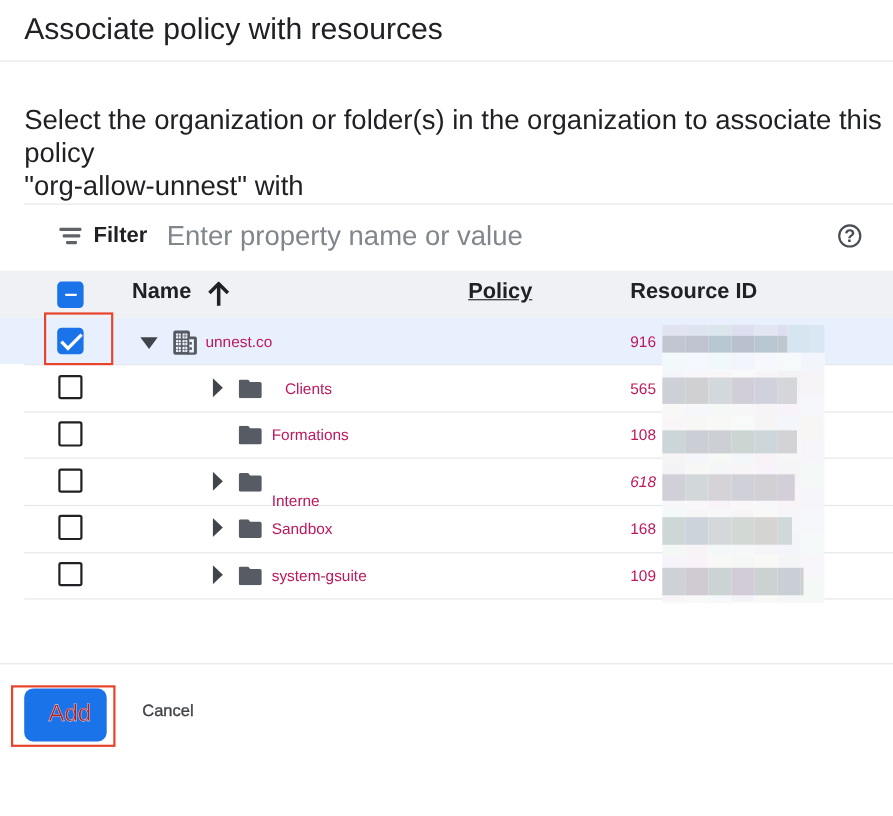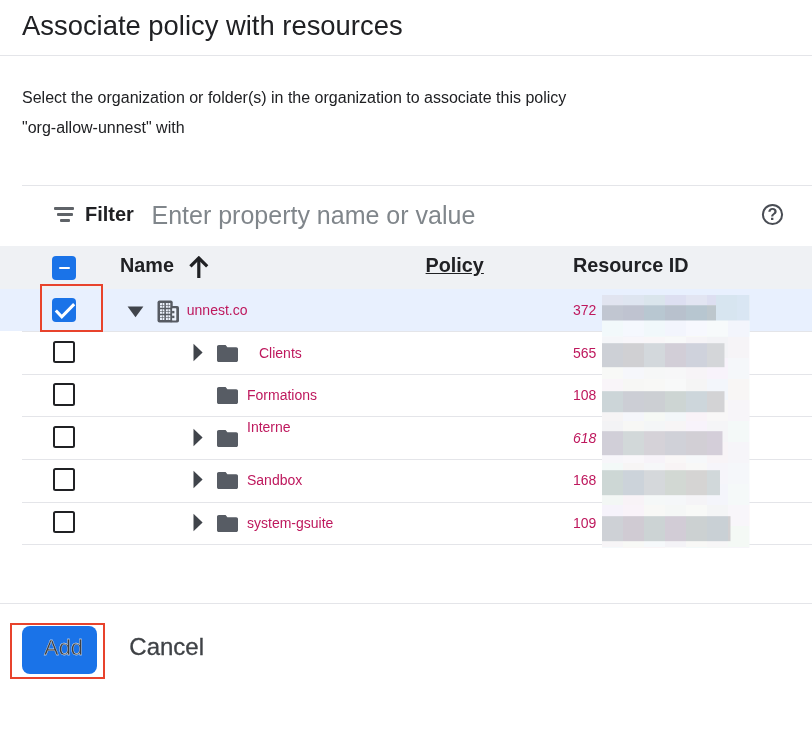--- a/index.html
+++ b/index.html
@@ -6,21 +6,21 @@
 .hl{background:#e4e5e9;height:1px;}
 .rowtext{color:#be185d;font-size:14px;line-height:20px;white-space:nowrap;}
 .hdr{color:#202124;font-size:19.8px;font-weight:bold;line-height:20px;white-space:nowrap;}
 .cb{width:18.6px;height:18.6px;border:2.4px solid #202124;border-radius:2.5px;background:#fff;}
 .cbf{width:24.2px;height:24.2px;border-radius:4px;background:#1a73e8;}
 .fold,.tri{position:absolute;}
 svg{position:absolute;}
 </style></head><body>
 <div style="left:22px;top:9.7px;font-size:27.4px;line-height:31px;color:#202124;">Associate policy with resources</div>
 <div class="hl" style="left:0;top:55px;width:812px;"></div>
-<div style="left:22px;top:83px;font-size:16px;line-height:30px;color:#202124;">Select the organization or folder(s) in the organization to associate this policy<br>"org-allow-unnest" with</div>
+<div style="left:22px;top:94px;font-size:25px;line-height:30px;color:#202124;">Select the organization or folder(s) in the organization to associate this policy<br>"org-allow-unnest" with</div>
 <div class="hl" style="left:22px;top:185px;width:790px;"></div>
 <div style="left:54px;top:206.5px;width:20px;height:3px;background:#5f6368;border-radius:1px;"></div>
 <div style="left:56.5px;top:212.5px;width:16px;height:3px;background:#5f6368;border-radius:1px;"></div>
 <div style="left:60px;top:218.5px;width:9.5px;height:3px;background:#5f6368;border-radius:1px;"></div>
 <div class="hdr" style="left:85px;top:204.2px;line-height:20px;font-size:20px;">Filter</div>
 <div style="left:151.5px;top:204.5px;font-size:25px;line-height:20px;color:#80868b;white-space:nowrap;">Enter property name or value</div>
 <svg style="left:761px;top:203px" width="23" height="23" viewBox="0 0 23 23">
     <circle cx="11.5" cy="11.5" r="9.6" fill="none" stroke="#494d54" stroke-width="2"></circle>
     <text x="11.5" y="17.3" font-family="Liberation Sans" font-size="16.5" font-weight="bold" fill="#494d54" text-anchor="middle">?</text>
   </svg>
@@ -91,38 +91,38 @@
     <path d="M8.6 0H1.8C0.8 0 0 .8 0 1.8v13.4C0 16.2.8 17 1.8 17h17.4c1 0 1.8-.8 1.8-1.8V4.1c0-1-.8-1.8-1.8-1.8h-8.8L8.6 0z" fill="#575c64"></path>
   </svg>
 <div class="rowtext" style="left:247px;top:385.3px;">Formations</div>
 <div class="cb" style="left:52.6px;top:425.8px;"></div>
 <svg class="tri" style="left:192.5px;top:427.9px" width="10" height="19" viewBox="0 0 10 19">
     <path d="M0.5 0.8 L9.6 9.5 L0.5 18.2 Z" fill="#40444b"></path>
   </svg>
 <svg class="fold" style="left:217px;top:429.6px" width="21" height="17" viewBox="0 0 21 17">
     <path d="M8.6 0H1.8C0.8 0 0 .8 0 1.8v13.4C0 16.2.8 17 1.8 17h17.4c1 0 1.8-.8 1.8-1.8V4.1c0-1-.8-1.8-1.8-1.8h-8.8L8.6 0z" fill="#575c64"></path>
   </svg>
-<div class="rowtext" style="left:247px;top:417px;">Interne</div>
+<div class="rowtext" style="left:247px;top:445px;">Interne</div>
 <div class="cb" style="left:52.6px;top:468.3px;"></div>
 <svg class="tri" style="left:192.5px;top:470.4px" width="10" height="19" viewBox="0 0 10 19">
     <path d="M0.5 0.8 L9.6 9.5 L0.5 18.2 Z" fill="#40444b"></path>
   </svg>
 <svg class="fold" style="left:217px;top:472.1px" width="21" height="17" viewBox="0 0 21 17">
     <path d="M8.6 0H1.8C0.8 0 0 .8 0 1.8v13.4C0 16.2.8 17 1.8 17h17.4c1 0 1.8-.8 1.8-1.8V4.1c0-1-.8-1.8-1.8-1.8h-8.8L8.6 0z" fill="#575c64"></path>
   </svg>
 <div class="rowtext" style="left:247px;top:470.3px;">Sandbox</div>
 <div class="cb" style="left:52.6px;top:510.8px;"></div>
 <svg class="tri" style="left:192.5px;top:512.9px" width="10" height="19" viewBox="0 0 10 19">
     <path d="M0.5 0.8 L9.6 9.5 L0.5 18.2 Z" fill="#40444b"></path>
   </svg>
 <svg class="fold" style="left:217px;top:514.6px" width="21" height="17" viewBox="0 0 21 17">
     <path d="M8.6 0H1.8C0.8 0 0 .8 0 1.8v13.4C0 16.2.8 17 1.8 17h17.4c1 0 1.8-.8 1.8-1.8V4.1c0-1-.8-1.8-1.8-1.8h-8.8L8.6 0z" fill="#575c64"></path>
   </svg>
 <div class="rowtext" style="left:247px;top:512.8px;">system-gsuite</div>
-<div class="rowtext" style="left:573px;top:300.0px;">372</div>
+<div class="rowtext" style="left:573px;top:300.0px;">916</div>
 <div class="rowtext" style="left:573px;top:342.5px;">565</div>
 <div class="rowtext" style="left:573px;top:385.0px;text-align:right;">108</div>
 <div class="rowtext" style="left:573px;top:427.5px;font-style:italic;">618</div>
 <div class="rowtext" style="left:573px;top:470.0px;">168</div>
 <div class="rowtext" style="left:573px;top:512.5px;">109</div>
 <svg style="position:absolute;left:602.0px;top:294.8px" width="147.5" height="253.2" viewBox="0 0 147.5 253.2">
     <rect x="0.0" y="0.0" width="21.0" height="21.0" fill="rgb(244,247,249)"></rect>
     <rect x="21.0" y="0.0" width="21.0" height="21.0" fill="rgb(244,245,249)"></rect>
     <rect x="42.0" y="0.0" width="21.0" height="21.0" fill="rgb(246,248,249)"></rect>
     <rect x="63.0" y="0.0" width="21.0" height="21.0" fill="rgb(243,247,245)"></rect>
@@ -275,15 +275,15 @@
     <rect x="0.0" y="221.2" width="21.0" height="25.0" fill="rgb(206,209,214)"></rect>
     <rect x="21.0" y="221.2" width="21.0" height="25.0" fill="rgb(208,203,211)"></rect>
     <rect x="42.0" y="221.2" width="21.0" height="25.0" fill="rgb(204,211,212)"></rect>
     <rect x="63.0" y="221.2" width="21.0" height="25.0" fill="rgb(210,204,214)"></rect>
     <rect x="84.0" y="221.2" width="21.0" height="25.0" fill="rgb(204,209,210)"></rect>
     <rect x="105.0" y="221.2" width="21.0" height="25.0" fill="rgb(201,208,213)"></rect>
     <rect x="126.0" y="221.2" width="2.5" height="25.0" fill="rgb(209,207,209)"></rect>
   </svg>
 <div class="hl" style="left:0;top:602.5px;width:812px;"></div>
 <div style="left:22px;top:626px;width:74.5px;height:47.5px;border-radius:8px;background:#1a73e8;"></div>
-<div style="left:22px;top:636px;width:83px;text-align:center;font-size:21.8px;color:#404040;line-height:24px;-webkit-text-stroke:0.3px #fff;">Add</div>
-<div style="left:129.3px;top:635.3px;font-size:24px;color:#3f4246;line-height:24px;-webkit-text-stroke:0.3px #3f4246;">Cancel</div>
+<div style="left:22px;top:636px;width:83px;text-align:center;font-size:21.8px;color:#b91c1c;line-height:24px;-webkit-text-stroke:0.3px #fff;">Add</div>
+<div style="left:129.3px;top:635.3px;font-size:15px;color:#3f4246;line-height:24px;-webkit-text-stroke:0.3px #3f4246;">Cancel</div>
 <div style="left:40.3px;top:284.4px;width:58.4px;height:43.2px;border:2.5px solid #e8432c;"></div>
 <div style="left:9.9px;top:622.6px;width:91.3px;height:52.4px;border:2.5px solid #e8432c;"></div>
 </body></html>

